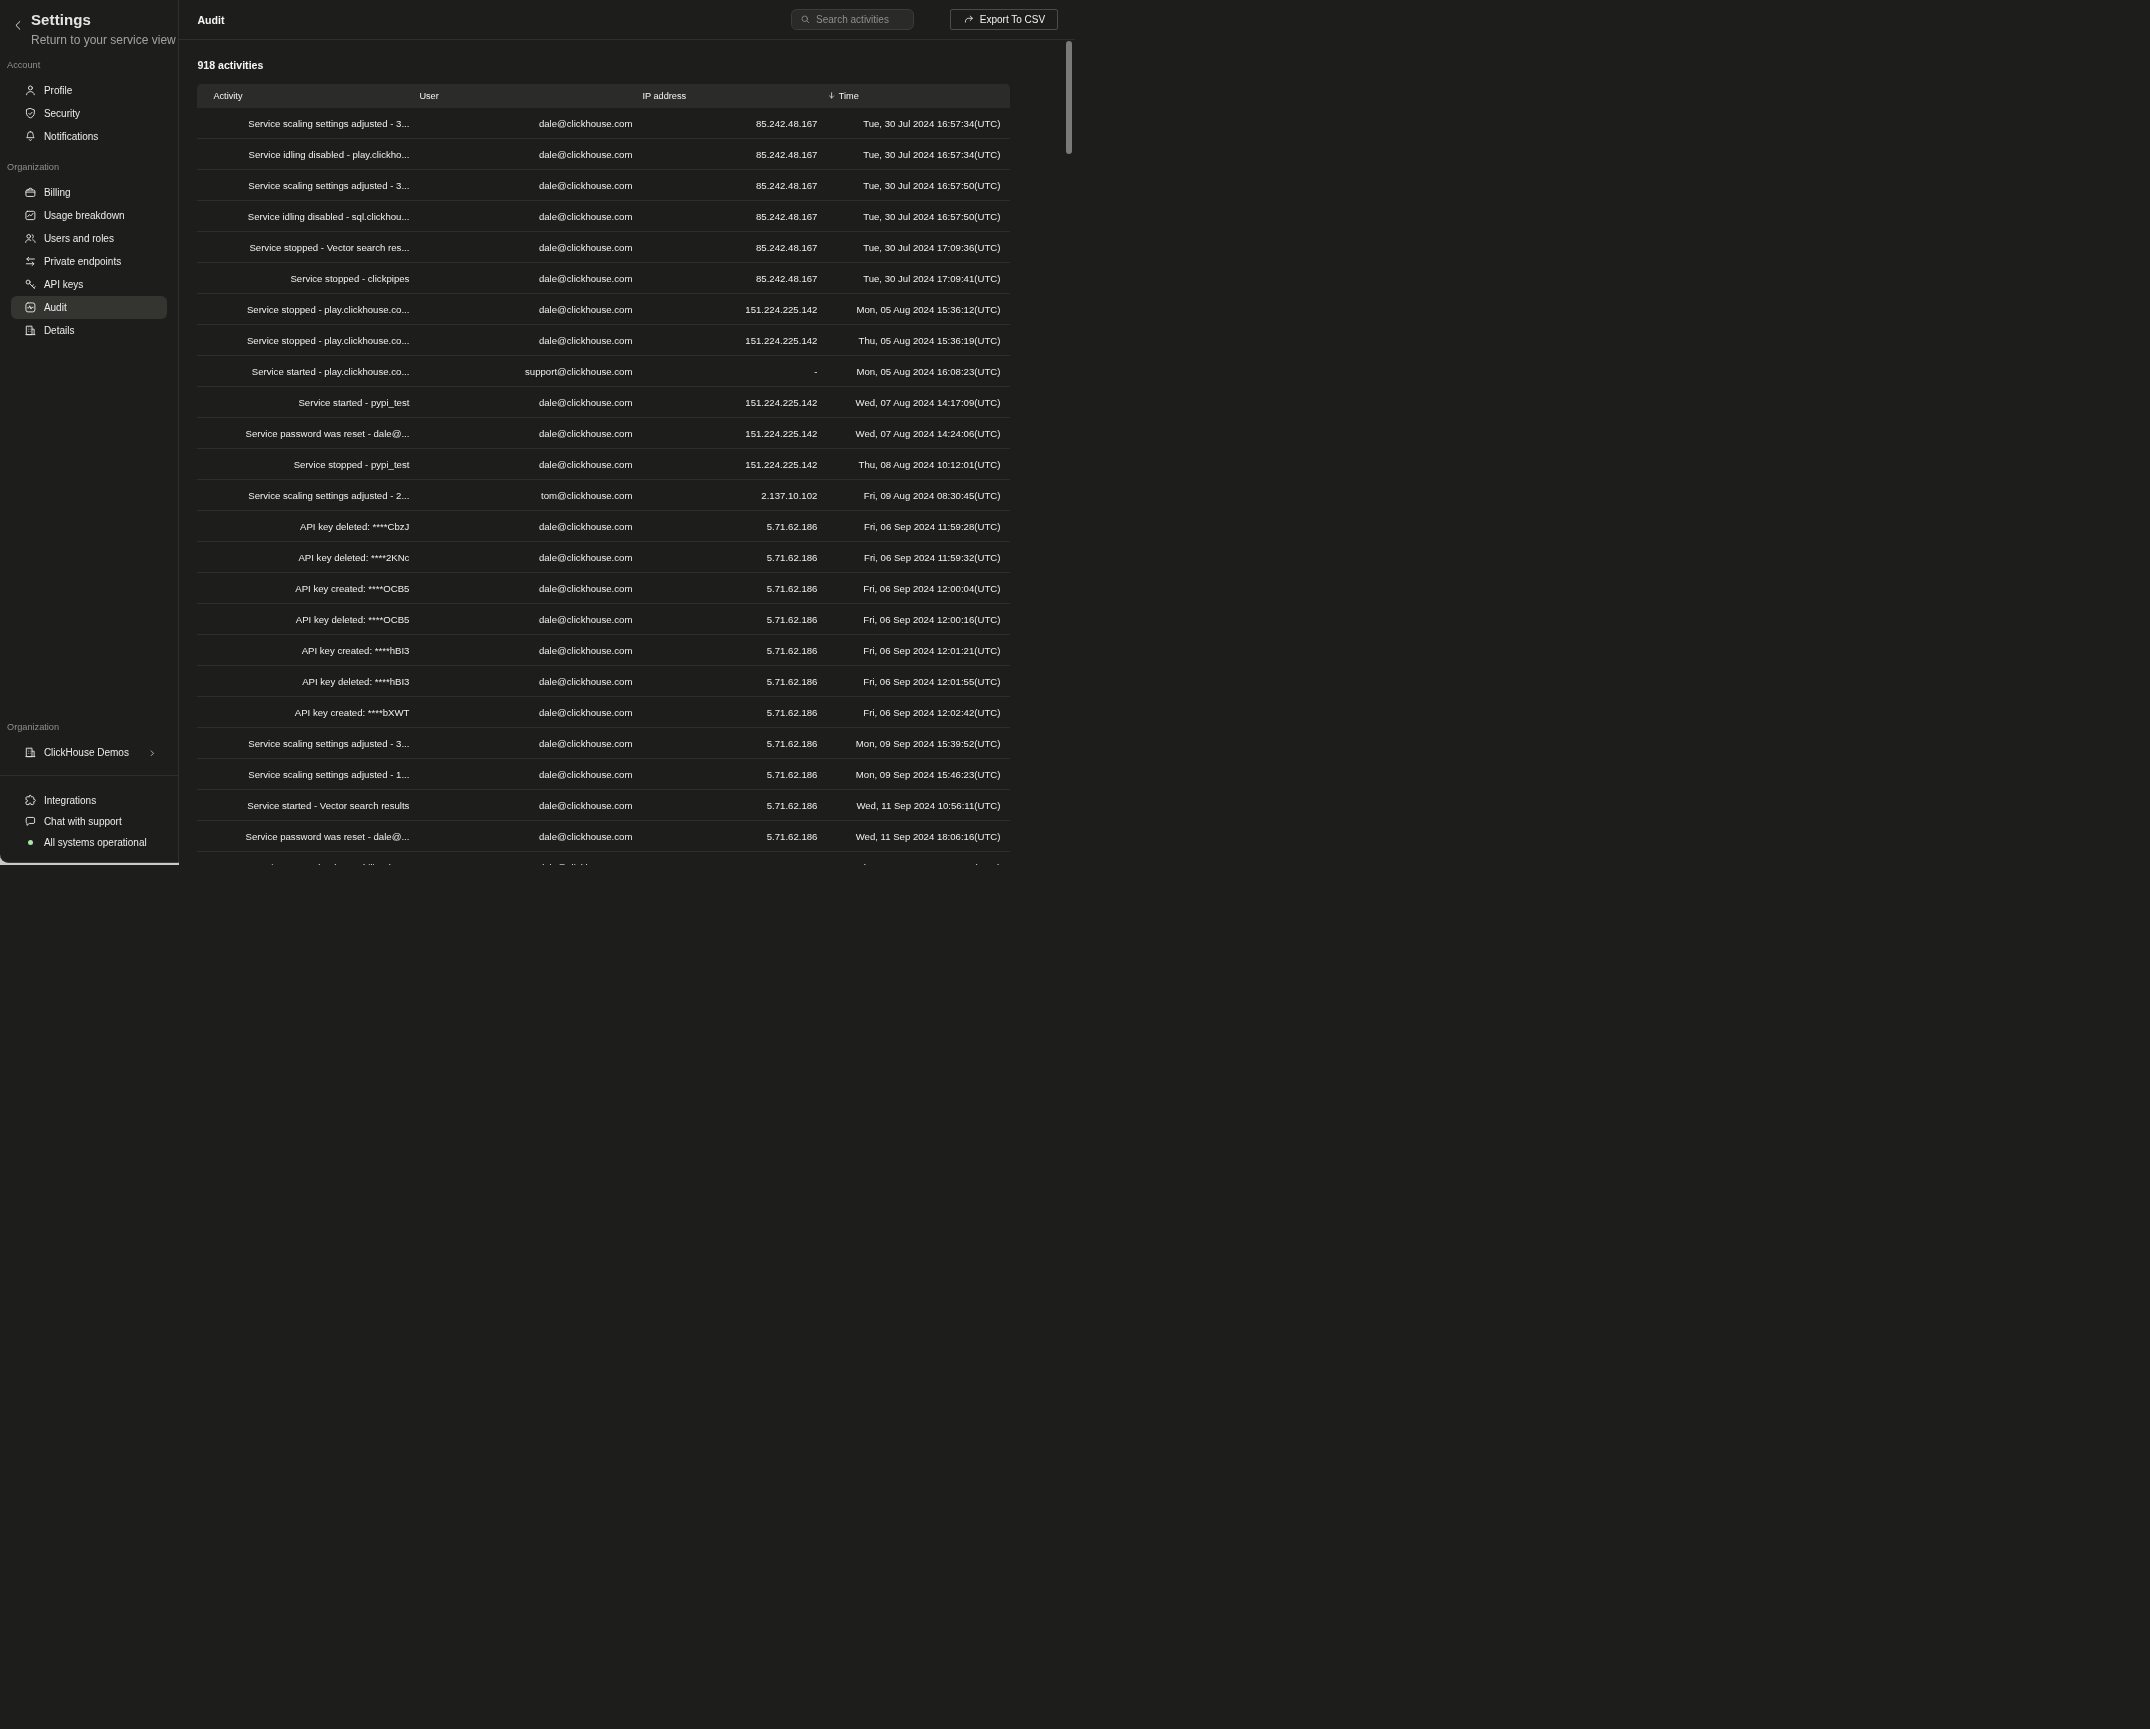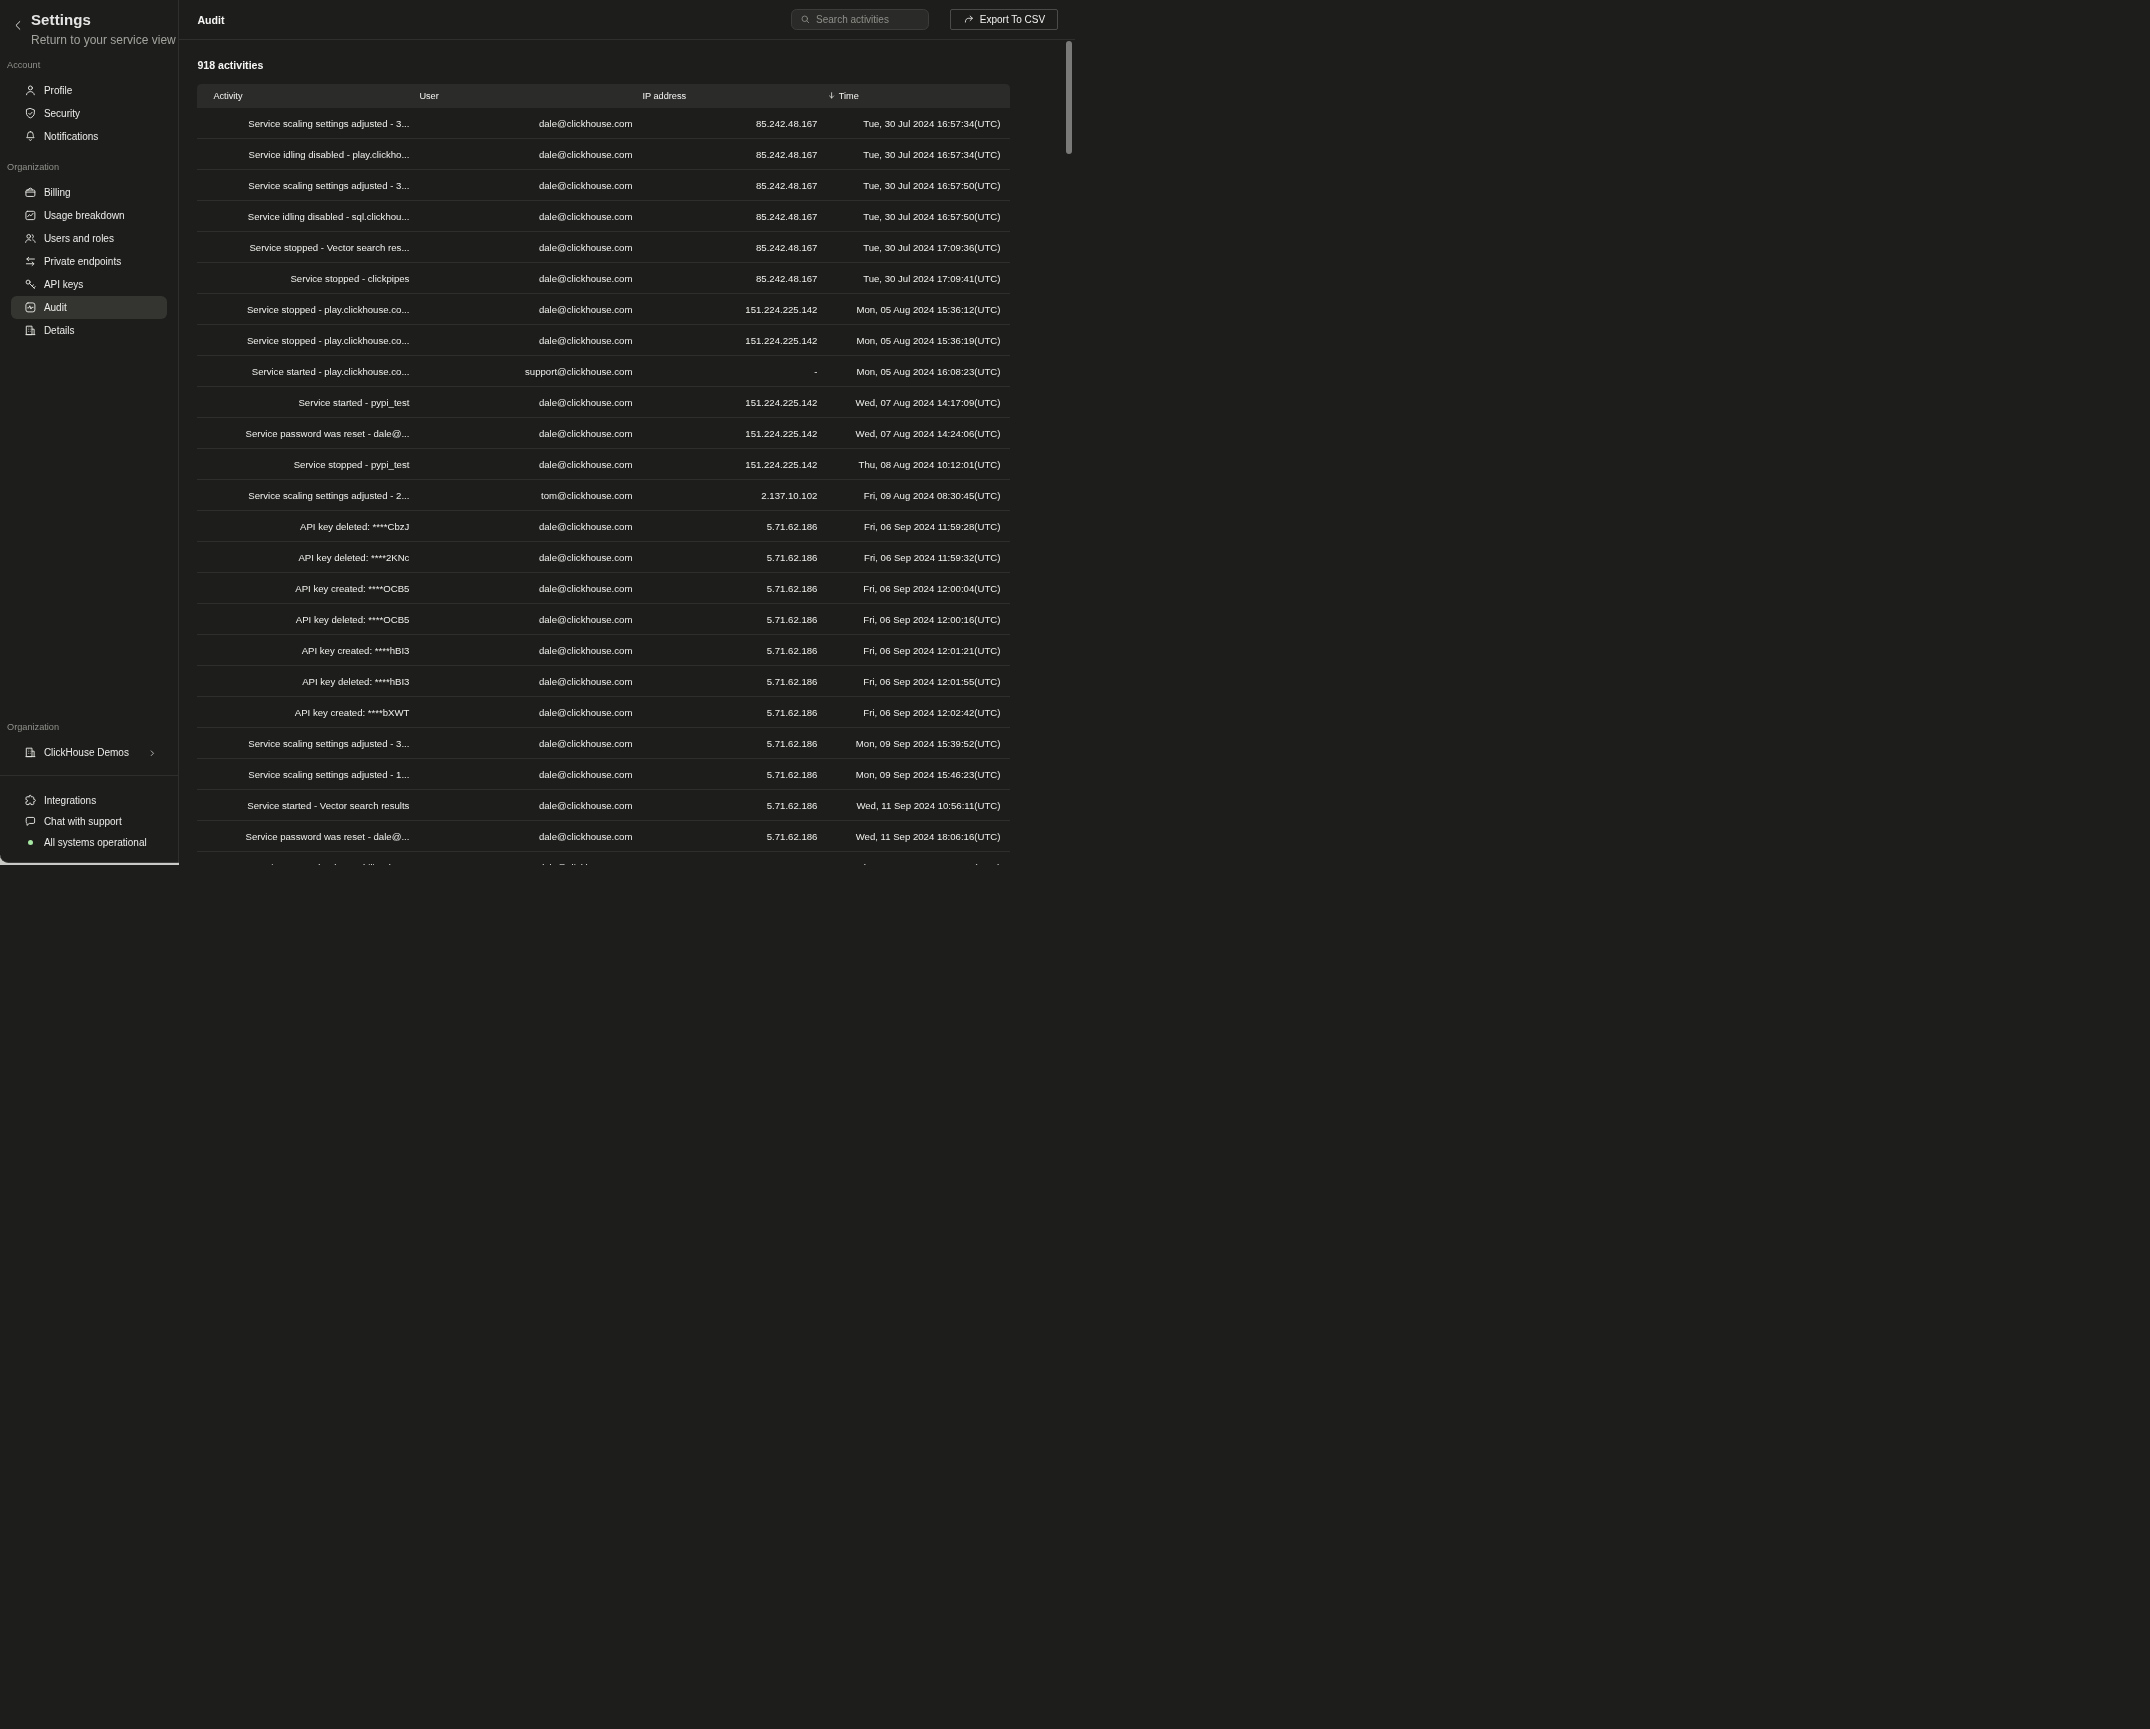--- a/index.html
+++ b/index.html
@@ -26,21 +26,21 @@
   .icon .fill{fill:currentColor;stroke:none;}
   .chev-right{margin-left:auto;margin-right:1.4px;width:8.5px;height:8.5px;color:#dcdcd9;}
   .chev-right svg{width:8.5px;height:8.5px;fill:none;stroke:currentColor;stroke-width:1.8;stroke-linecap:round;stroke-linejoin:round;}
   .sidebar-divider{position:absolute;left:0;right:0;top:775px;height:0.7px;background:#2e2e2c;}
   .dot{width:5.7px;height:5.7px;border-radius:50%;margin:0 10.6px 0 3.5px;flex:none;}
 
   
   #main{position:absolute;left:179px;top:0;right:0;bottom:0;background:#1d1d1b;z-index:1;}
   .topbar{position:absolute;left:0;right:0;top:0;height:40px;border-bottom:0.7px solid #2f2f2d;}
   .page-title{position:absolute;left:18.4px;top:0;height:40px;line-height:40px;font-size:10.6px;font-weight:600;color:#f6f6f4;}
-  .search-box{position:absolute;left:612px;top:9.2px;width:138px;height:21px;background:#2a2a28;border:0.7px solid #3c3c3a;border-radius:5.7px;display:flex;align-items:center;}
+  .search-box{position:absolute;left:612px;top:9.2px;width:123px;height:21px;background:#2a2a28;border:0.7px solid #3c3c3a;border-radius:5.7px;display:flex;align-items:center;}
   .search-box .s-icon{width:10.6px;height:10.6px;margin:0 5.7px 0 7.8px;color:#8e8e8a;flex:none;}
   .search-box .s-icon svg{width:10.6px;height:10.6px;fill:none;stroke:currentColor;stroke-width:1.6;stroke-linecap:round;}
   .search-box input{flex:1;min-width:0;background:transparent;border:none;outline:none;color:#efefec;font-size:10px;font-family:inherit;padding:0 5.7px 0 0;}
   .search-box input::placeholder{color:#8e8e8a;}
   .export-btn{position:absolute;left:771px;top:9.2px;width:108px;height:21px;border:0.7px solid #4b4b49;border-radius:2px;background:transparent;display:flex;align-items:center;justify-content:center;gap:5.7px;color:#f2f2f0;font-size:10px;font-weight:500;cursor:pointer;}
   .export-btn .e-icon{width:11.3px;height:11.3px;color:#f2f2f0;}
   .export-btn .e-icon svg{width:11.3px;height:11.3px;fill:none;stroke:currentColor;stroke-width:1.5;stroke-linecap:round;stroke-linejoin:round;}
   .count{position:absolute;left:18.4px;top:59px;font-size:10.6px;font-weight:700;color:#f6f6f4;}
 
   .table{position:absolute;left:18.4px;top:84px;width:813px;bottom:0;overflow:hidden;}
@@ -332,21 +332,21 @@
           <div class="t-grid t-row">
             <div class="cell">Service stopped - play.clickhouse.co...</div>
             <div class="cell">dale@clickhouse.com</div>
             <div class="cell">151.224.225.142</div>
             <div class="cell">Mon, 05 Aug 2024 15:36:12(UTC)</div>
           </div>
           <div class="t-grid t-row">
             <div class="cell">Service stopped - play.clickhouse.co...</div>
             <div class="cell">dale@clickhouse.com</div>
             <div class="cell">151.224.225.142</div>
-            <div class="cell">Mon, 05 Aug 2024 15:36:19(UTC)</div>
+            <div class="cell">Thu, 05 Aug 2024 15:36:19(UTC)</div>
           </div>
           <div class="t-grid t-row">
             <div class="cell">Service started - play.clickhouse.co...</div>
             <div class="cell">support@clickhouse.com</div>
             <div class="cell">-</div>
             <div class="cell">Mon, 05 Aug 2024 16:08:23(UTC)</div>
           </div>
           <div class="t-grid t-row">
             <div class="cell">Service started - pypi_test</div>
             <div class="cell">dale@clickhouse.com</div>

